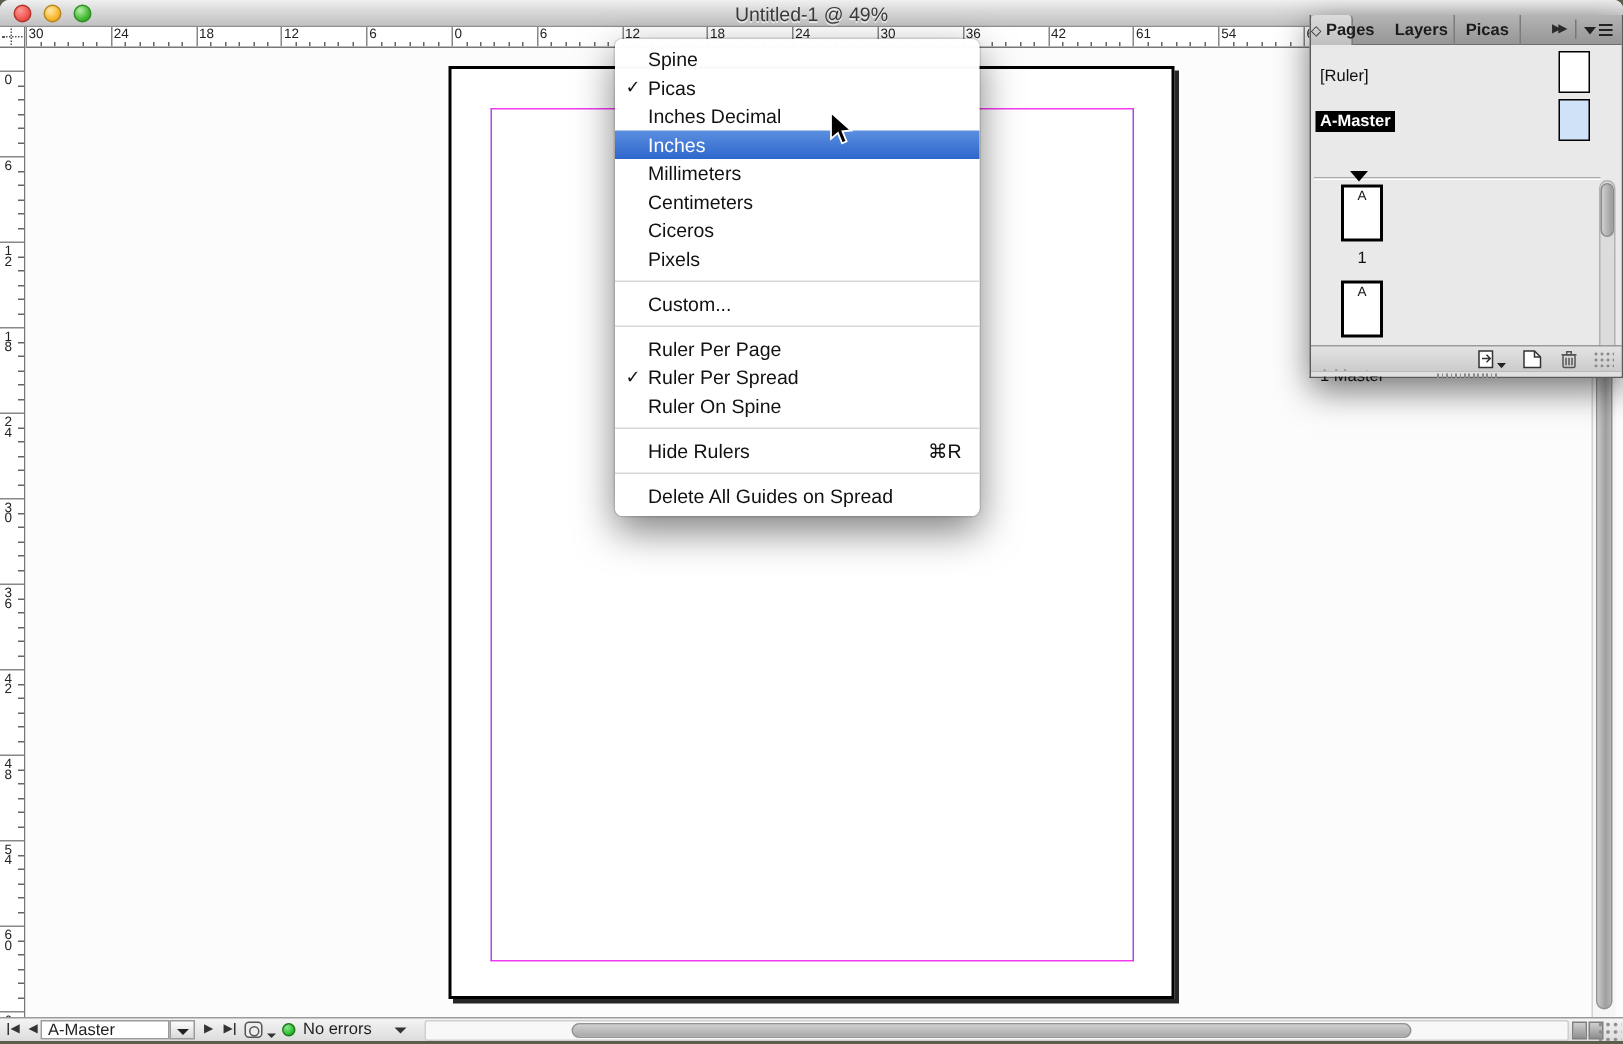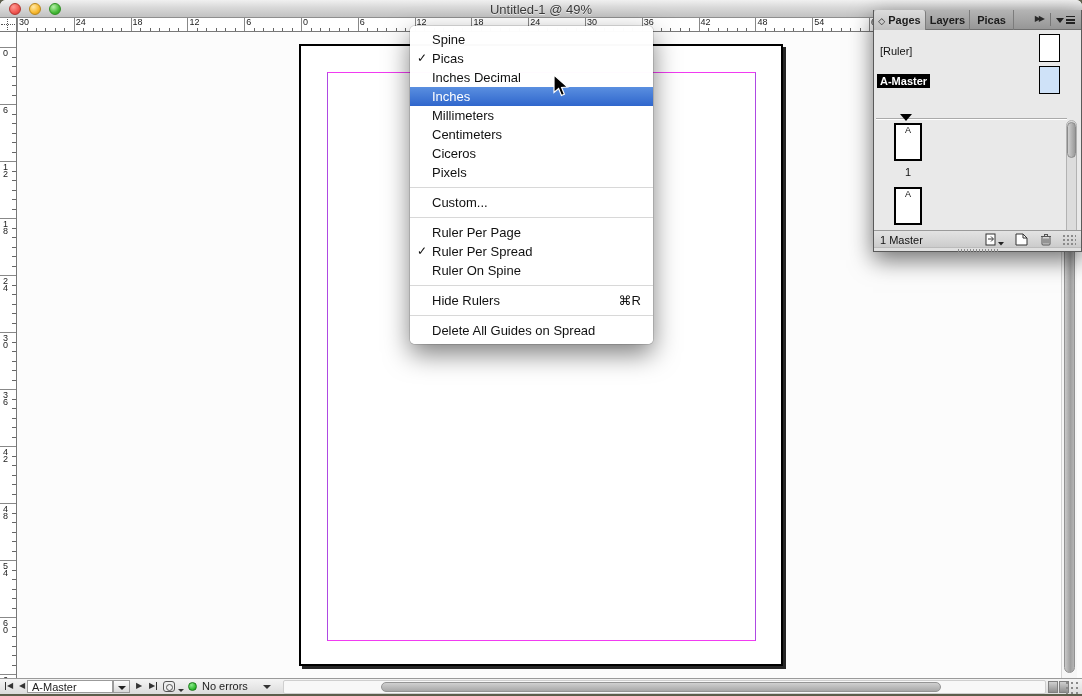--- a/index.html
+++ b/index.html
@@ -72,21 +72,21 @@
   .master-thumb.blue { background:#cfe2f8; }
   #masters-divider { position:absolute; left:2px; right:14px; top:88px; border-top:1px solid #aaa; border-bottom:1px solid #fff; }
   #divider-triangle { position:absolute; left:26px; top:84px; border-left:6px solid transparent; border-right:6px solid transparent; border-top:7px solid #000; }
   .page-thumb { position:absolute; left:20px; width:28px; height:38px; background:#fff; border:2px solid #000; text-align:center; }
   .page-thumb .letter { font-size:9px; color:#111; line-height:11px; }
   .page-num { position:absolute; left:20px; width:28px; text-align:center; font-size:11px; color:#111; }
   #panel-scroll { position:absolute; right:4px; top:90px; width:11px; height:128px; background:#dcdcdc; border:1px solid #b2b2b2; border-radius:6px; }
   #panel-scroll-thumb { position:absolute; left:0px; top:1px; width:9px; height:36px; border-radius:5px;
         background:linear-gradient(90deg,#cfcfcf,#9a9a9a); border:1px solid #8a8a8a; }
   #panel-footer { left:0; top:220px; width:207px; height:17px; background:linear-gradient(#e3e3e3,#cccccc); border-top:1px solid #9a9a9a; font-size:11px; color:#111; }
-  #panel-footer .count { position:absolute; left:6px; top:3px; }
+  #panel-footer .count { position:absolute; left:6px; top:14px; }
   #panel-resize-strip { left:0; top:237px; width:207px; height:4px; background:#e0e0e0; border-top:1px solid #bbb; }
   #panel-resize-handle { position:absolute; left:84px; top:1px; width:40px; height:3px;
         background:repeating-linear-gradient(90deg,#8a8a8a 0 1px, transparent 1px 3px); }
   .pf-icon { position:absolute; top:2px; }
 
   
   #statusbar { left:0; top:678px; width:1082px; height:16px; background:linear-gradient(#f4f4f4,#dcdcdc); border-top:1px solid #9a9a9a; font-size:11px; color:#222; }
   .nav-glyph { position:absolute; top:2px; font-size:8px; color:#333; }
   .bar1 { position:absolute; top:3px; height:8px; border-left:1px solid #333; }
   #page-field { position:absolute; left:27px; top:1px; width:86px; height:13px; background:#fff; border:1px solid #9b9b9b; font-size:11px; padding:0 4px; line-height:12px; }
@@ -210,21 +210,21 @@
         <div class="htick" style="left: 662.7px; height: 3px;"></div>
         <div class="htick" style="left: 672.1px; height: 3px;"></div>
         <div class="htick" style="left: 681.6px; height: 14px; background: rgb(136, 136, 136);"></div>
         <span class="hlab" style="left: 683.6px;">42</span>
         <div class="htick" style="left: 691.1px; height: 3px;"></div>
         <div class="htick" style="left: 700.5px; height: 3px;"></div>
         <div class="htick" style="left: 710px; height: 3px;"></div>
         <div class="htick" style="left: 719.5px; height: 3px;"></div>
         <div class="htick" style="left: 728.9px; height: 3px;"></div>
         <div class="htick" style="left: 738.4px; height: 14px; background: rgb(136, 136, 136);"></div>
-        <span class="hlab" style="left: 740.4px;">48</span>
+        <span class="hlab" style="left: 740.4px;">61</span>
         <div class="htick" style="left: 747.9px; height: 3px;"></div>
         <div class="htick" style="left: 757.3px; height: 3px;"></div>
         <div class="htick" style="left: 766.8px; height: 3px;"></div>
         <div class="htick" style="left: 776.3px; height: 3px;"></div>
         <div class="htick" style="left: 785.7px; height: 3px;"></div>
         <div class="htick" style="left: 795.2px; height: 14px; background: rgb(136, 136, 136);"></div>
         <span class="hlab" style="left: 797.2px;">54</span>
         <div class="htick" style="left: 804.7px; height: 3px;"></div>
         <div class="htick" style="left: 814.1px; height: 3px;"></div>
         <div class="htick" style="left: 823.6px; height: 3px;"></div>
@@ -361,21 +361,21 @@
         <div class="menu-item"><span class="check">✓</span><span>Ruler Per Spread</span></div>
         <div class="menu-item"><span class="check"></span><span>Ruler On Spine</span></div>
         <div class="menu-sep"></div>
         <div class="menu-item"><span class="check"></span><span>Hide Rulers</span><span class="shortcut">⌘R</span></div>
         <div class="menu-sep"></div>
         <div class="menu-item"><span class="check"></span><span>Delete All Guides on Spread</span></div>
       </div>
 
   <div id="panel" class="abs">
     <div id="panel-tabs" class="abs">
-      <div class="tab active" style="left:0;width:52px;"><span class="diamond">◇</span><span>Pages</span></div>
+      <div class="tab active" style="left:0;width:28px;"><span class="diamond">◇</span><span>Pages</span></div>
       <div class="tab" style="left:52px;width:44px;"><span>Layers</span></div>
       <div class="tab" style="left:96px;width:44px;"><span>Picas</span></div>
       <div id="panel-collapse" class="abs">▶▶</div>
       <div id="panel-tabbar-sep" class="abs"></div>
       <div id="panel-menu-btn" class="abs">
             <span class="tri"></span>
             <span class="lines"></span>
           </div>
     </div>
     <div id="panel-body" class="abs">

